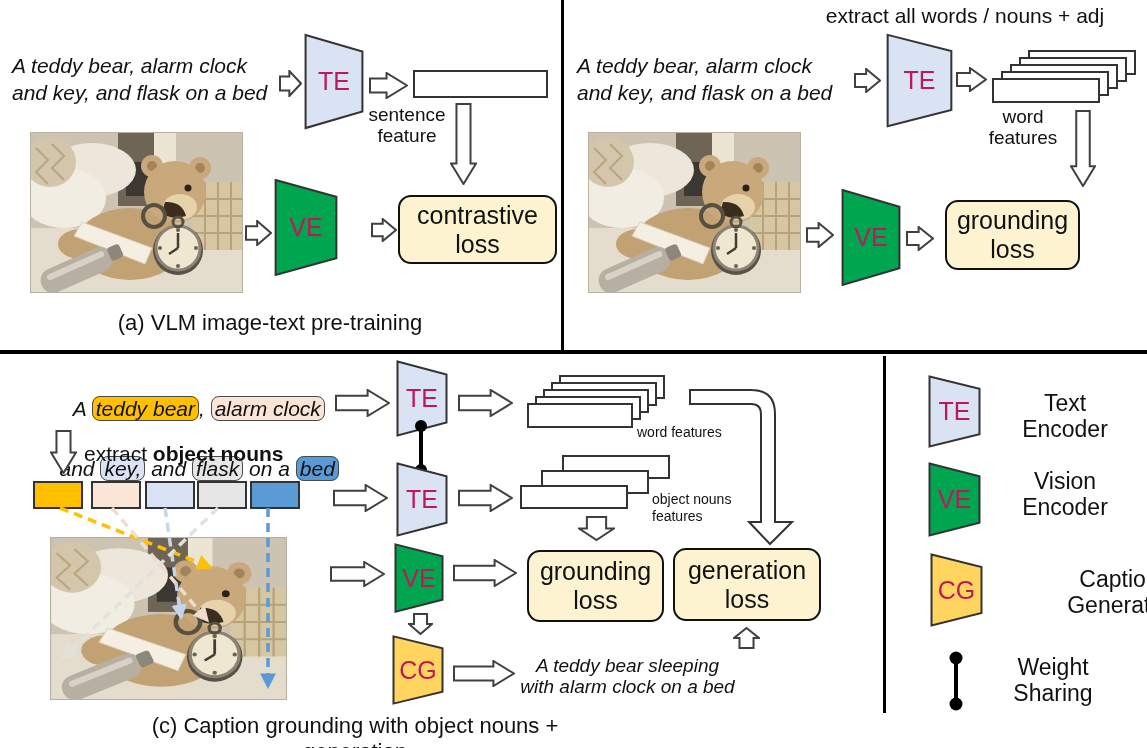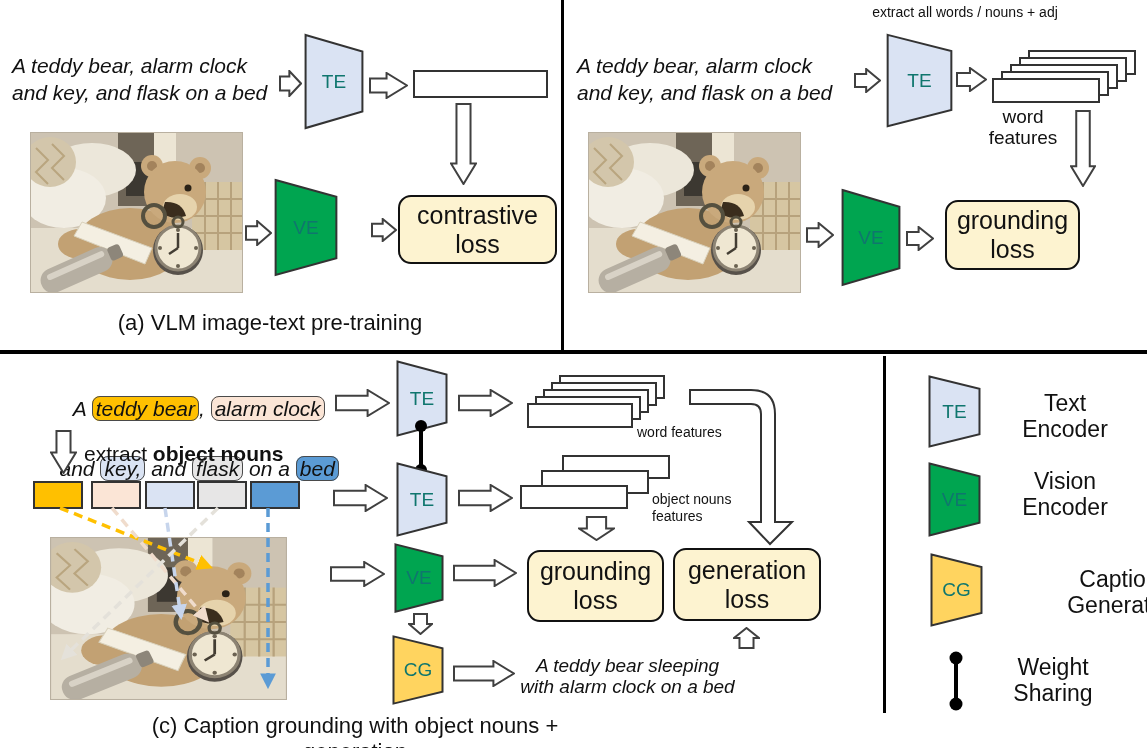--- a/index.html
+++ b/index.html
@@ -4,31 +4,31 @@
 <style>
   html,body{margin:0;padding:0;background:#fff}
   #figure{position:relative;width:1147px;height:748px;background:#fff;
           font-family:"Liberation Sans",sans-serif;color:#111;overflow:hidden}
   .divider{position:absolute;background:#000}
   .trap{position:absolute}
   .trap svg{position:absolute;left:0;top:0;width:100%;height:100%;overflow:visible}
   .trap polygon{stroke:#333;stroke-width:2;vector-effect:non-scaling-stroke}
   .fill-te{fill:#dae3f3}.fill-ve{fill:#00a550}.fill-cg{fill:#ffd45f}
   .trap .lbl{position:absolute;left:0;top:0;right:0;bottom:0;display:flex;
-             align-items:center;justify-content:center;font-size:19px;color:#0f766e}
+             align-items:center;justify-content:center;font-size:25px;color:#be185d}
   .lossbox{position:absolute;background:#fdf3d0;border:2px solid #111;border-radius:13px;
            display:flex;flex-direction:column;align-items:center;justify-content:center;
            font-size:25px;line-height:29px;text-align:center}
   .feat-rect{position:absolute;background:#fff;border:2px solid #333;box-sizing:border-box}
   .stack{position:absolute}
   .itxt{position:absolute;font-style:italic;font-size:21px;line-height:27px;white-space:pre}
   .small-lbl{position:absolute;font-size:19px;line-height:21px;text-align:center}
   .tiny-lbl{position:absolute;font-size:14px;line-height:17px}
   .pcap{position:absolute;font-size:22px;text-align:center}
-  .hdr{position:absolute;font-size:14px;text-align:center}
+  .hdr{position:absolute;font-size:21px;text-align:center}
   .barrow{position:absolute}
   .barrow svg{display:block}
   .pill{border:1.5px solid #4a4a4a;border-radius:8px;padding:0 3px}
   .hl-y{background:#ffc000}.hl-p{background:#fbe5d6}.hl-lb{background:#dae3f3}
   .hl-g{background:#e7e6e6}.hl-b{background:#5b9bd5}
   .swatch{position:absolute;height:24px;width:46px;border:2px solid #333;box-sizing:content-box}
   .legend-lbl{position:absolute;font-size:23px;line-height:26px;text-align:center}
   .photo{position:absolute}
   .exlbl{position:absolute;font-size:21px}
   .overlay{position:absolute}
@@ -99,20 +99,21 @@
       </svg>
     <span class="lbl">TE</span>
   </div>
 
   <div class="barrow" style="left:369px;top:72px;width:39px;height:27px">
       <svg viewBox="0 0 39 27" width="39" height="27">
         <polygon points="1,6.4799999999999995 17.549999999999997,6.4799999999999995 17.549999999999997,1 38,13.5 17.549999999999997,26 17.549999999999997,20.52 1,20.52" fill="#fff" stroke="#404040" stroke-width="2"></polygon>
       </svg>
     </div>
   <div class="feat-rect" style="left:413px;top:70px;width:135px;height:28px"></div>
+  <div class="small-lbl" style="left:357px;top:104px;width:100px"><span>sentence</span><br><span>feature</span></div>
 
   <div class="barrow" style="left:450px;top:103px;width:27px;height:82px">
       <svg viewBox="0 0 27 82" width="27" height="82">
         <polygon points="6.4799999999999995,1 6.4799999999999995,60.4 1,60.4 13.5,81 26,60.4 20.52,60.4 20.52,1" fill="#fff" stroke="#404040" stroke-width="2"></polygon>
       </svg>
     </div>
 
   <svg class="photo" style="left:30px;top:132px" width="213" height="161">
       <use href="#bedphoto"></use>
     </svg>

